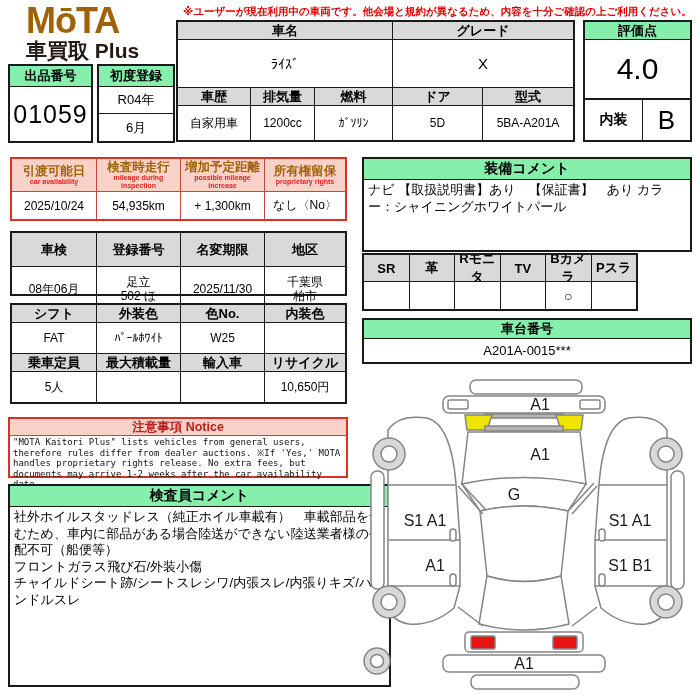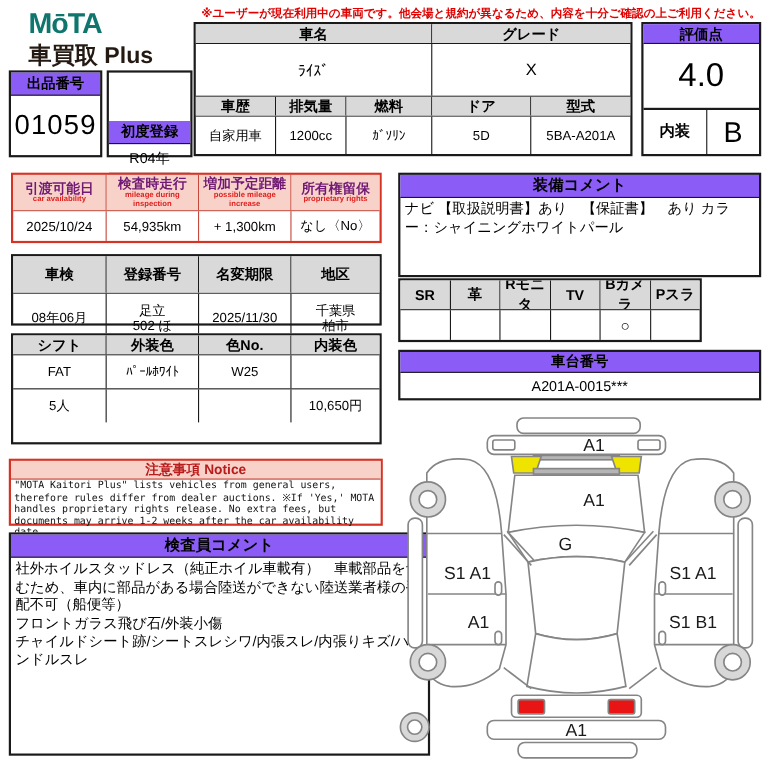--- a/index.html
+++ b/index.html
@@ -6,31 +6,31 @@
   html,body { width:700px; height:700px; }
   body { font-family:"Liberation Sans","DejaVu Sans",sans-serif; background:#fff; color:#000; }
   #sheet { position:relative; width:700px; height:700px; overflow:hidden; background:#fff; }
 
   .box { position:absolute; border:2px solid #1a1a1a; background:#fff; }
   .row { display:flex; border-bottom:1px solid #1a1a1a;justify-content:space-between; }
   .row.last { border-bottom:none; }
   .c { flex:1; border-right:1px solid #1a1a1a; display:flex; flex-direction:column; align-items:center; justify-content:center; text-align:center; overflow:hidden; }
   .c.last { border-right:none; }
   .h { background:#d9d9d9; font-weight:bold; font-size:13px; }
-  .hrow { background:#8b5cf6; font-weight:bold; font-size:13px; text-align:center; border-bottom:1px solid #1a1a1a; display:flex; align-items:center; justify-content:center; }
+  .hrow { background:#86efac; font-weight:bold; font-size:13px; text-align:center; border-bottom:1px solid #1a1a1a; display:flex; align-items:center; justify-content:center; }
   .v { font-size:12px; }
   .pre { white-space:pre-line; line-height:14px; }
 
   .redbox { border-color:#d63324; }
   .redbox .row, .redbox .c { border-color:#c4473a; }
   .redh { background:#f8d2c9; }
-  .jp { font-size:12.5px; font-weight:bold; color:#701a75; line-height:14px; }
+  .jp { font-size:12.5px; font-weight:bold; color:#a16207; line-height:14px; }
   .en { font-size:7px; color:#e02020; line-height:8px; font-weight:bold; }
 
-  .logo1 { font-size:26px; font-weight:800; letter-spacing:-1px; color:#0f766e; line-height:38px; }
+  .logo1 { font-size:36px; font-weight:800; letter-spacing:-1px; color:#a16207; line-height:38px; }
   .logo2 { font-size:21px; font-weight:bold; color:#241a13; line-height:22px; }
   .warn { position:absolute; left:183px; top:5px; font-size:10.5px; font-weight:bold; color:#e00000; white-space:nowrap; }
 
   .bodytext { font-size:13px; line-height:16.5px; padding:2px 4px; text-align:left; white-space:pre-line; }
   .noticebody { font-family:"DejaVu Sans Mono","Liberation Mono",monospace; font-size:9px; line-height:10.5px; padding:1px 3px; color:#111; text-align:left; }
 
   svg text { font-family:"Liberation Sans","DejaVu Sans",sans-serif; font-size:16px; fill:#1a1a1a; }
 </style>
 </head>
 <body>
@@ -43,21 +43,21 @@
   </div>
 
   <div class="warn">※ユーザーが現在利用中の車両です。他会場と規約が異なるため、内容を十分ご確認の上ご利用ください。</div>
 
   <div class="box" style="left:8px;top:64px;width:85px;height:79px;">
     <div class="hrow" style="height:21px;">出品番号</div>
     <div style="height:54px;display:flex;align-items:center;justify-content:center;font-size:25px;letter-spacing:1px;">01059</div>
   </div>
 
   <div class="box" style="left:97px;top:64px;width:78px;height:79px;">
-    <div class="hrow" style="height:21px;margin-top:44px;">初度登録</div>
+    <div class="hrow" style="height:21px;">初度登録</div>
     <div style="height:27px;display:flex;align-items:center;justify-content:center;font-size:13px;border-bottom:1px solid #1a1a1a;">R04年</div>
     <div style="height:27px;display:flex;align-items:center;justify-content:center;font-size:13px;">6月</div>
   </div>
 
   <div class="box" style="left:176px;top:20px;width:399px;height:122px;">
     <div class="row" style="height:18px;">
       <div class="c h" style="flex:0 0 215px;">車名</div>
       <div class="c h last">グレード</div>
     </div>
     <div class="row" style="height:48px;">
@@ -138,20 +138,26 @@
       <div class="c h" style="flex:0 0 85px;">シフト</div>
       <div class="c h" style="flex:0 0 84px;">外装色</div>
       <div class="c h" style="flex:0 0 84px;">色No.</div>
       <div class="c h last">内装色</div>
     </div>
     <div class="row" style="height:31px;">
       <div class="c v" style="flex:0 0 85px;">FAT</div>
       <div class="c v" style="flex:0 0 84px;">ﾊﾟｰﾙﾎﾜｲﾄ</div>
       <div class="c v" style="flex:0 0 84px;">W25</div>
       <div class="c v last"></div>
+    </div>
+    <div class="row" style="height:18px;">
+      <div class="c h" style="flex:0 0 85px;">乗車定員</div>
+      <div class="c h" style="flex:0 0 84px;">最大積載量</div>
+      <div class="c h" style="flex:0 0 84px;">輸入車</div>
+      <div class="c h last">リサイクル</div>
     </div>
     <div class="row last" style="height:30px;">
       <div class="c v" style="flex:0 0 85px;">5人</div>
       <div class="c v" style="flex:0 0 84px;"></div>
       <div class="c v" style="flex:0 0 84px;"></div>
       <div class="c v last">10,650円</div>
     </div>
   </div>
 
   <div class="box redbox" style="left:8px;top:417px;width:340px;height:61px;">

